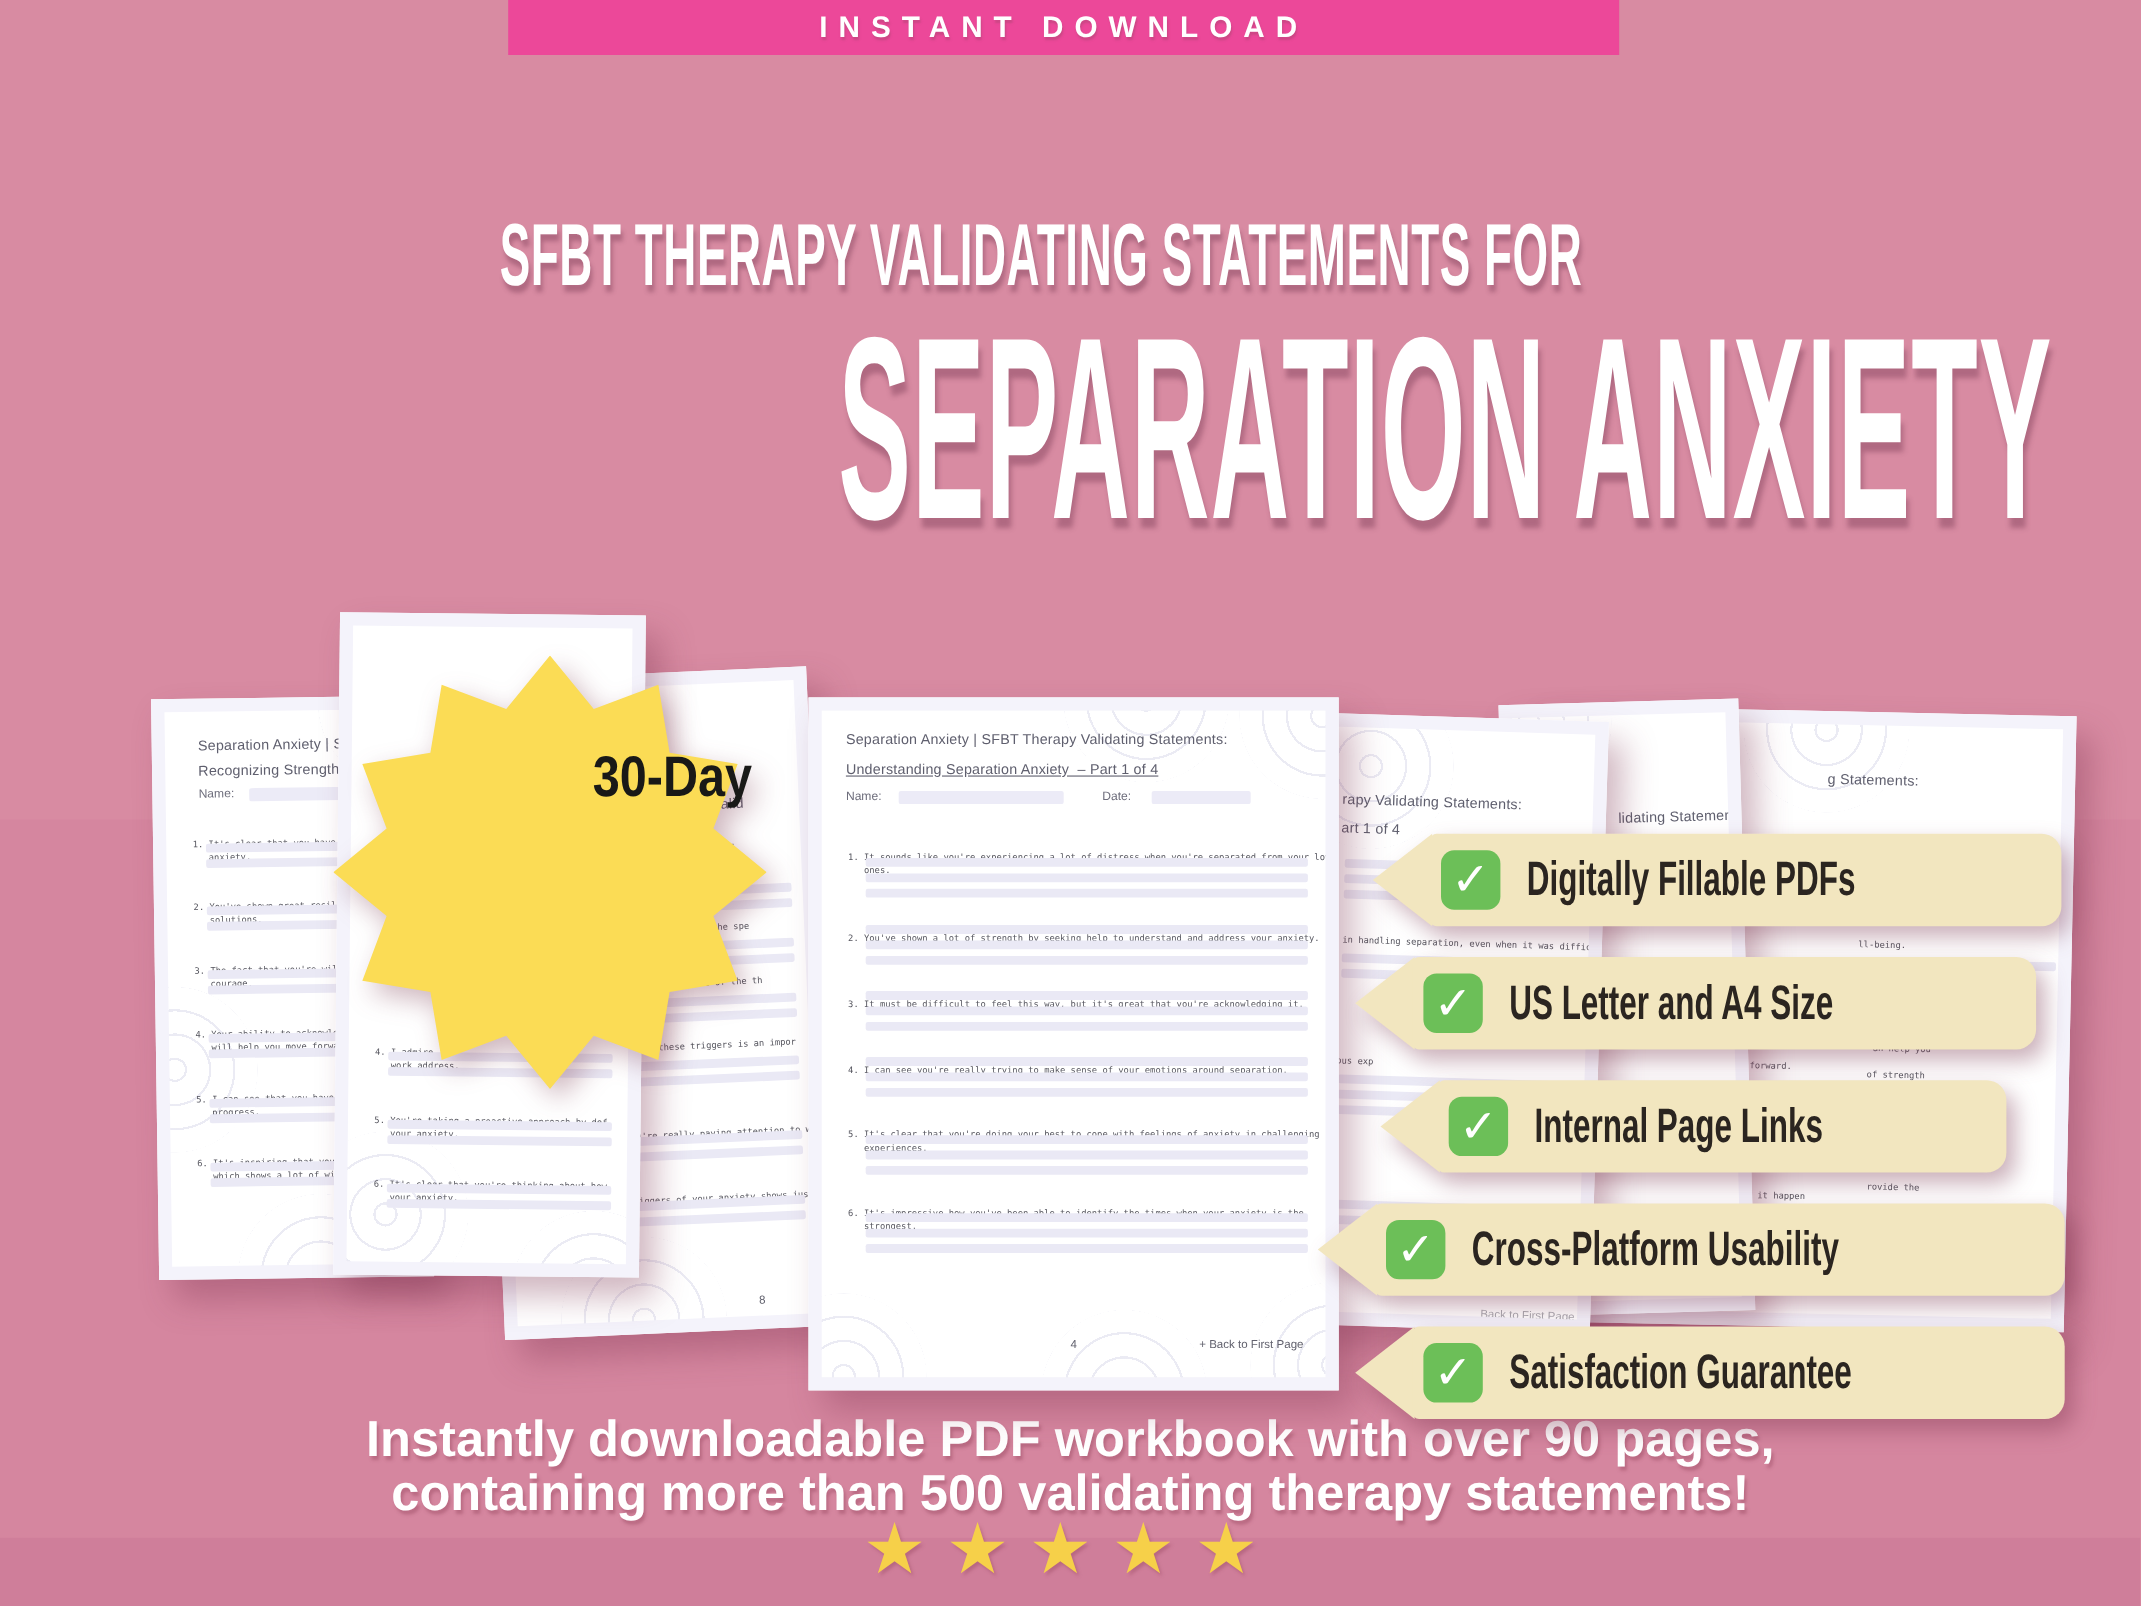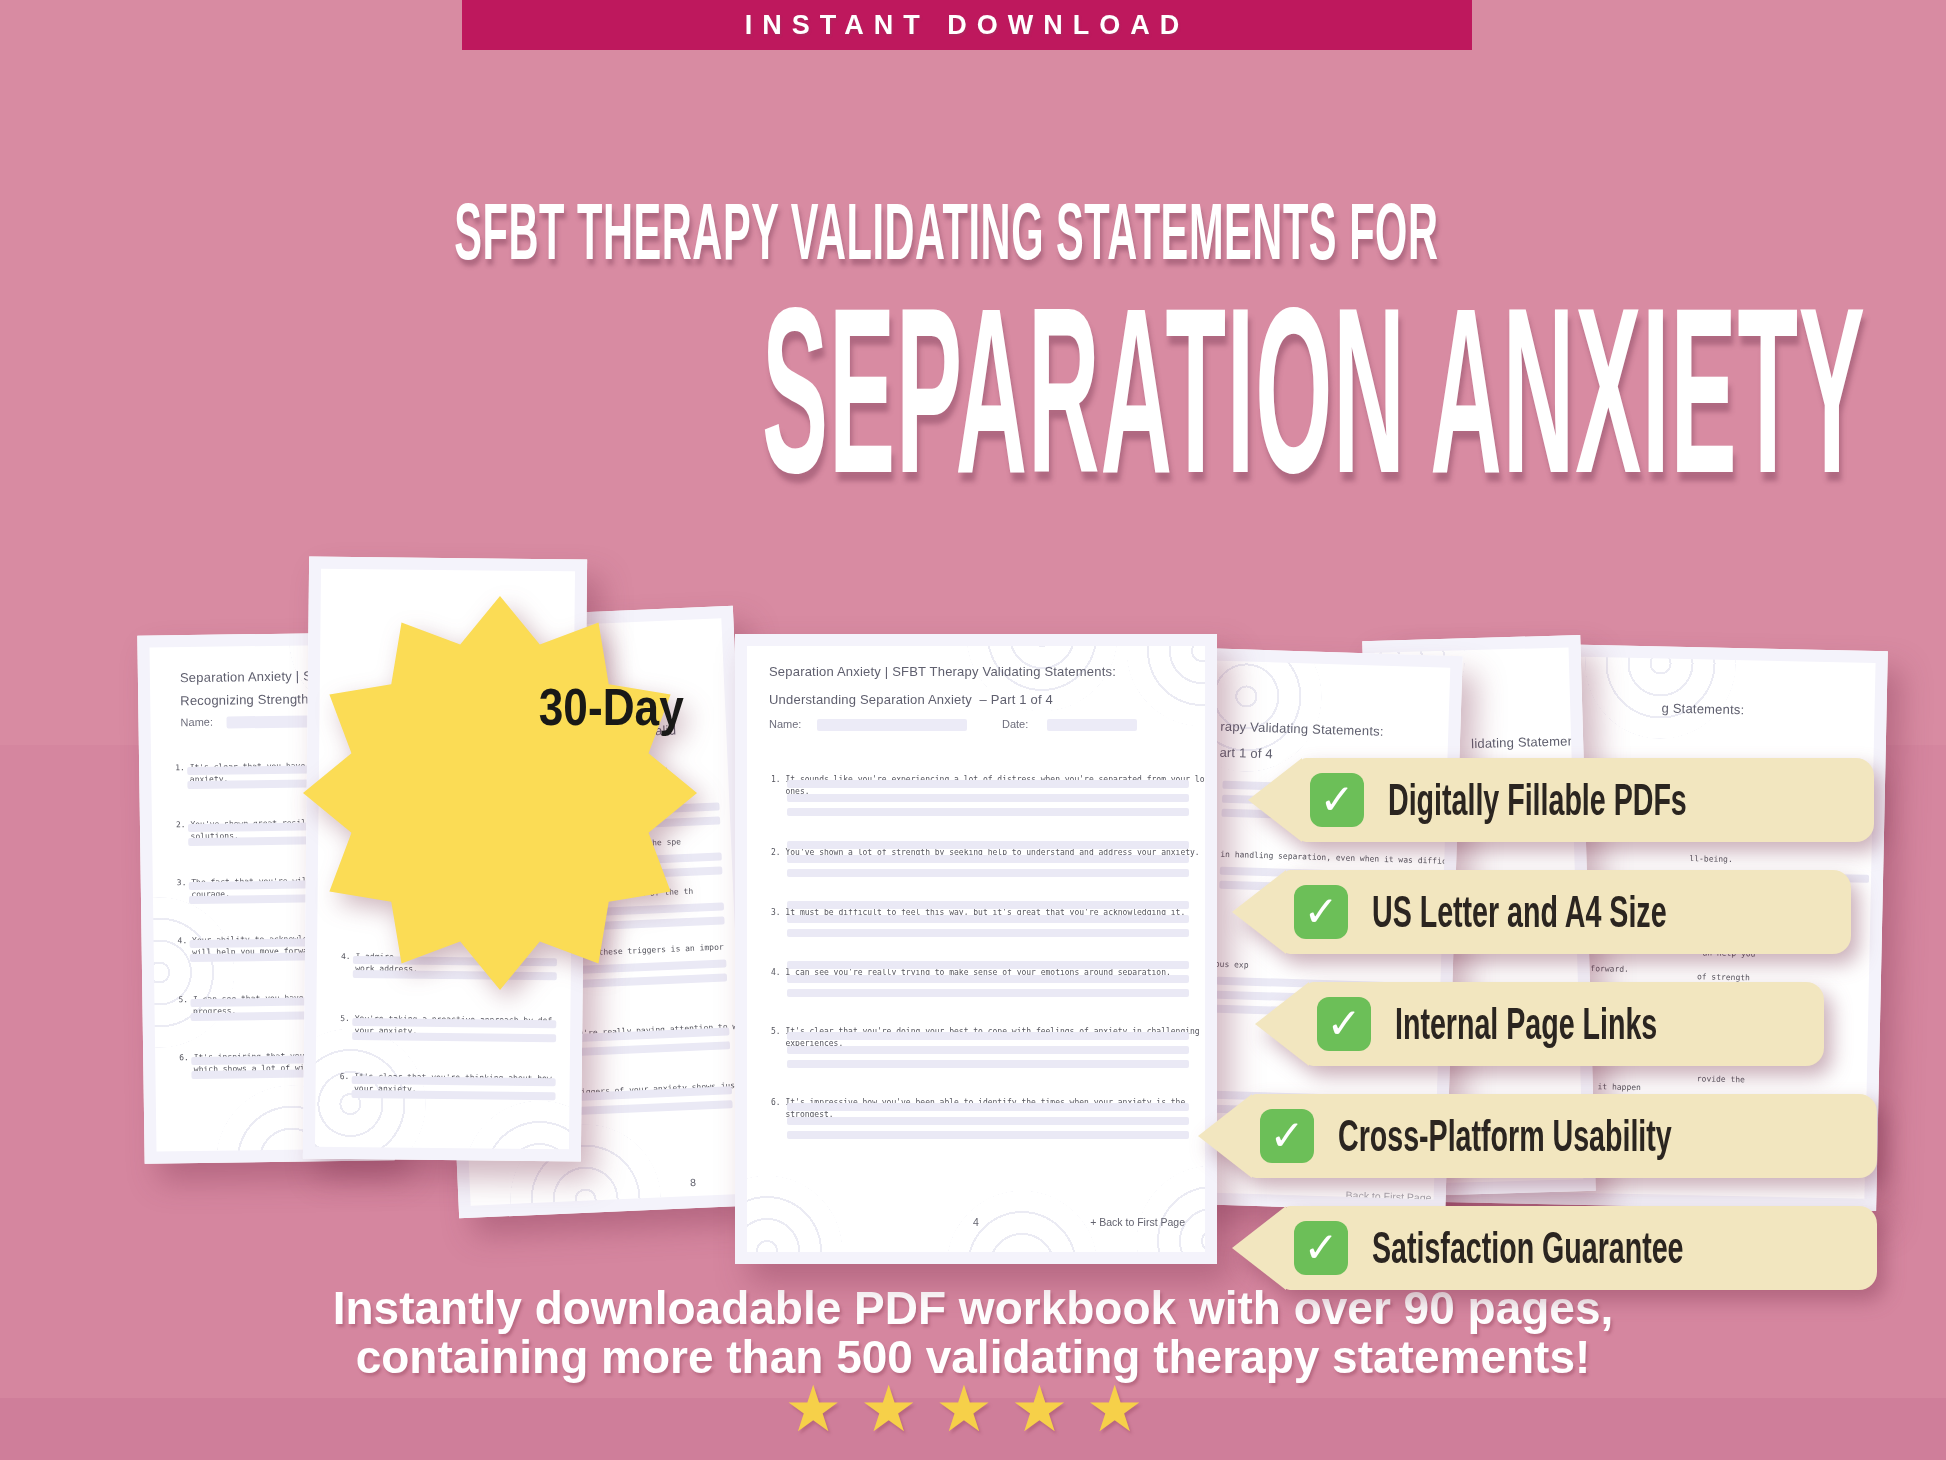--- a/index.html
+++ b/index.html
@@ -2,21 +2,21 @@
 <html><head>
 <meta charset="utf-8">
 <style>
   html,body{margin:0;padding:0;background:#d88ba2;}
   #canvas{position:relative;width:1946px;height:1460px;overflow:hidden;background:#d88ba2;
           font-family:"Liberation Sans",sans-serif;}
   
   .bg-lower{position:absolute;left:0;top:745px;width:100%;height:715px;background:#d5869f;}
   .bg-bottom{position:absolute;left:0;top:1398px;width:100%;height:62px;background:#cf7e9a;}
   
-  .banner{position:absolute;left:462px;top:0;width:1010px;height:50px;background:#be185d;
+  .banner{position:absolute;left:462px;top:0;width:1010px;height:50px;background:#ec4899;
           display:flex;align-items:center;justify-content:center;}
   .banner span{color:#ffffff;font-weight:700;font-size:27px;letter-spacing:10px;
                text-shadow:1px 2px 2px rgba(140,70,95,.35);}
   
   .title{position:absolute;left:0;top:0;width:1590px;text-align:center;color:#ffffff;}
   .t1{position:absolute;left:0;top:186px;width:100%;}
   .t1 span{display:inline-block;font-weight:700;font-size:80px;letter-spacing:1px;
            transform:scaleX(.52);transform-origin:center;white-space:nowrap;
            text-shadow:4px 6px 6px rgba(110,50,75,.38);}
   .t2{position:absolute;left:0;top:282px;width:100%;}
@@ -247,21 +247,21 @@
       </div>
   </div>
 
   <div class="page" style="left:735px;top:634px;width:482px;height:630px;z-index:30;">
     <div class="mnd" style="left:220px;top:-85px;"></div>
     <div class="mnd" style="left:380px;top:-70px;"></div>
     <div class="mnd" style="left:-55px;top:530px;"></div>
     <div class="mnd" style="left:200px;top:545px;"></div>
     <div class="mnd" style="left:390px;top:520px;"></div>
     <div class="ph" style="left:22px;top:18px;">Separation Anxiety | SFBT Therapy Validating Statements:</div>
-    <div class="ph" style="left:22px;top:46px;">Understanding Separation Anxiety  – Part 1 of 4</div>
+    <div class="ph" style="left:22px;top:46px;text-decoration:underline;">Understanding Separation Anxiety  – Part 1 of 4</div>
     <div class="plabel" style="left:22px;top:72px;">Name:</div>
     <div class="fbox" style="left:70px;top:73px;width:150px;"></div>
     <div class="plabel" style="left:255px;top:72px;">Date:</div>
     <div class="fbox" style="left:300px;top:73px;width:90px;"></div>
 
     <div class="mono" style="left:24px;top:104px;">
       <div>1. It sounds like you're experiencing a lot of distress when you're separated from your loved</div><div>   ones.</div></div>
     <div class="lns" style="left:40px;top:134px;right:16px;">
         <div></div>
         <div></div>

